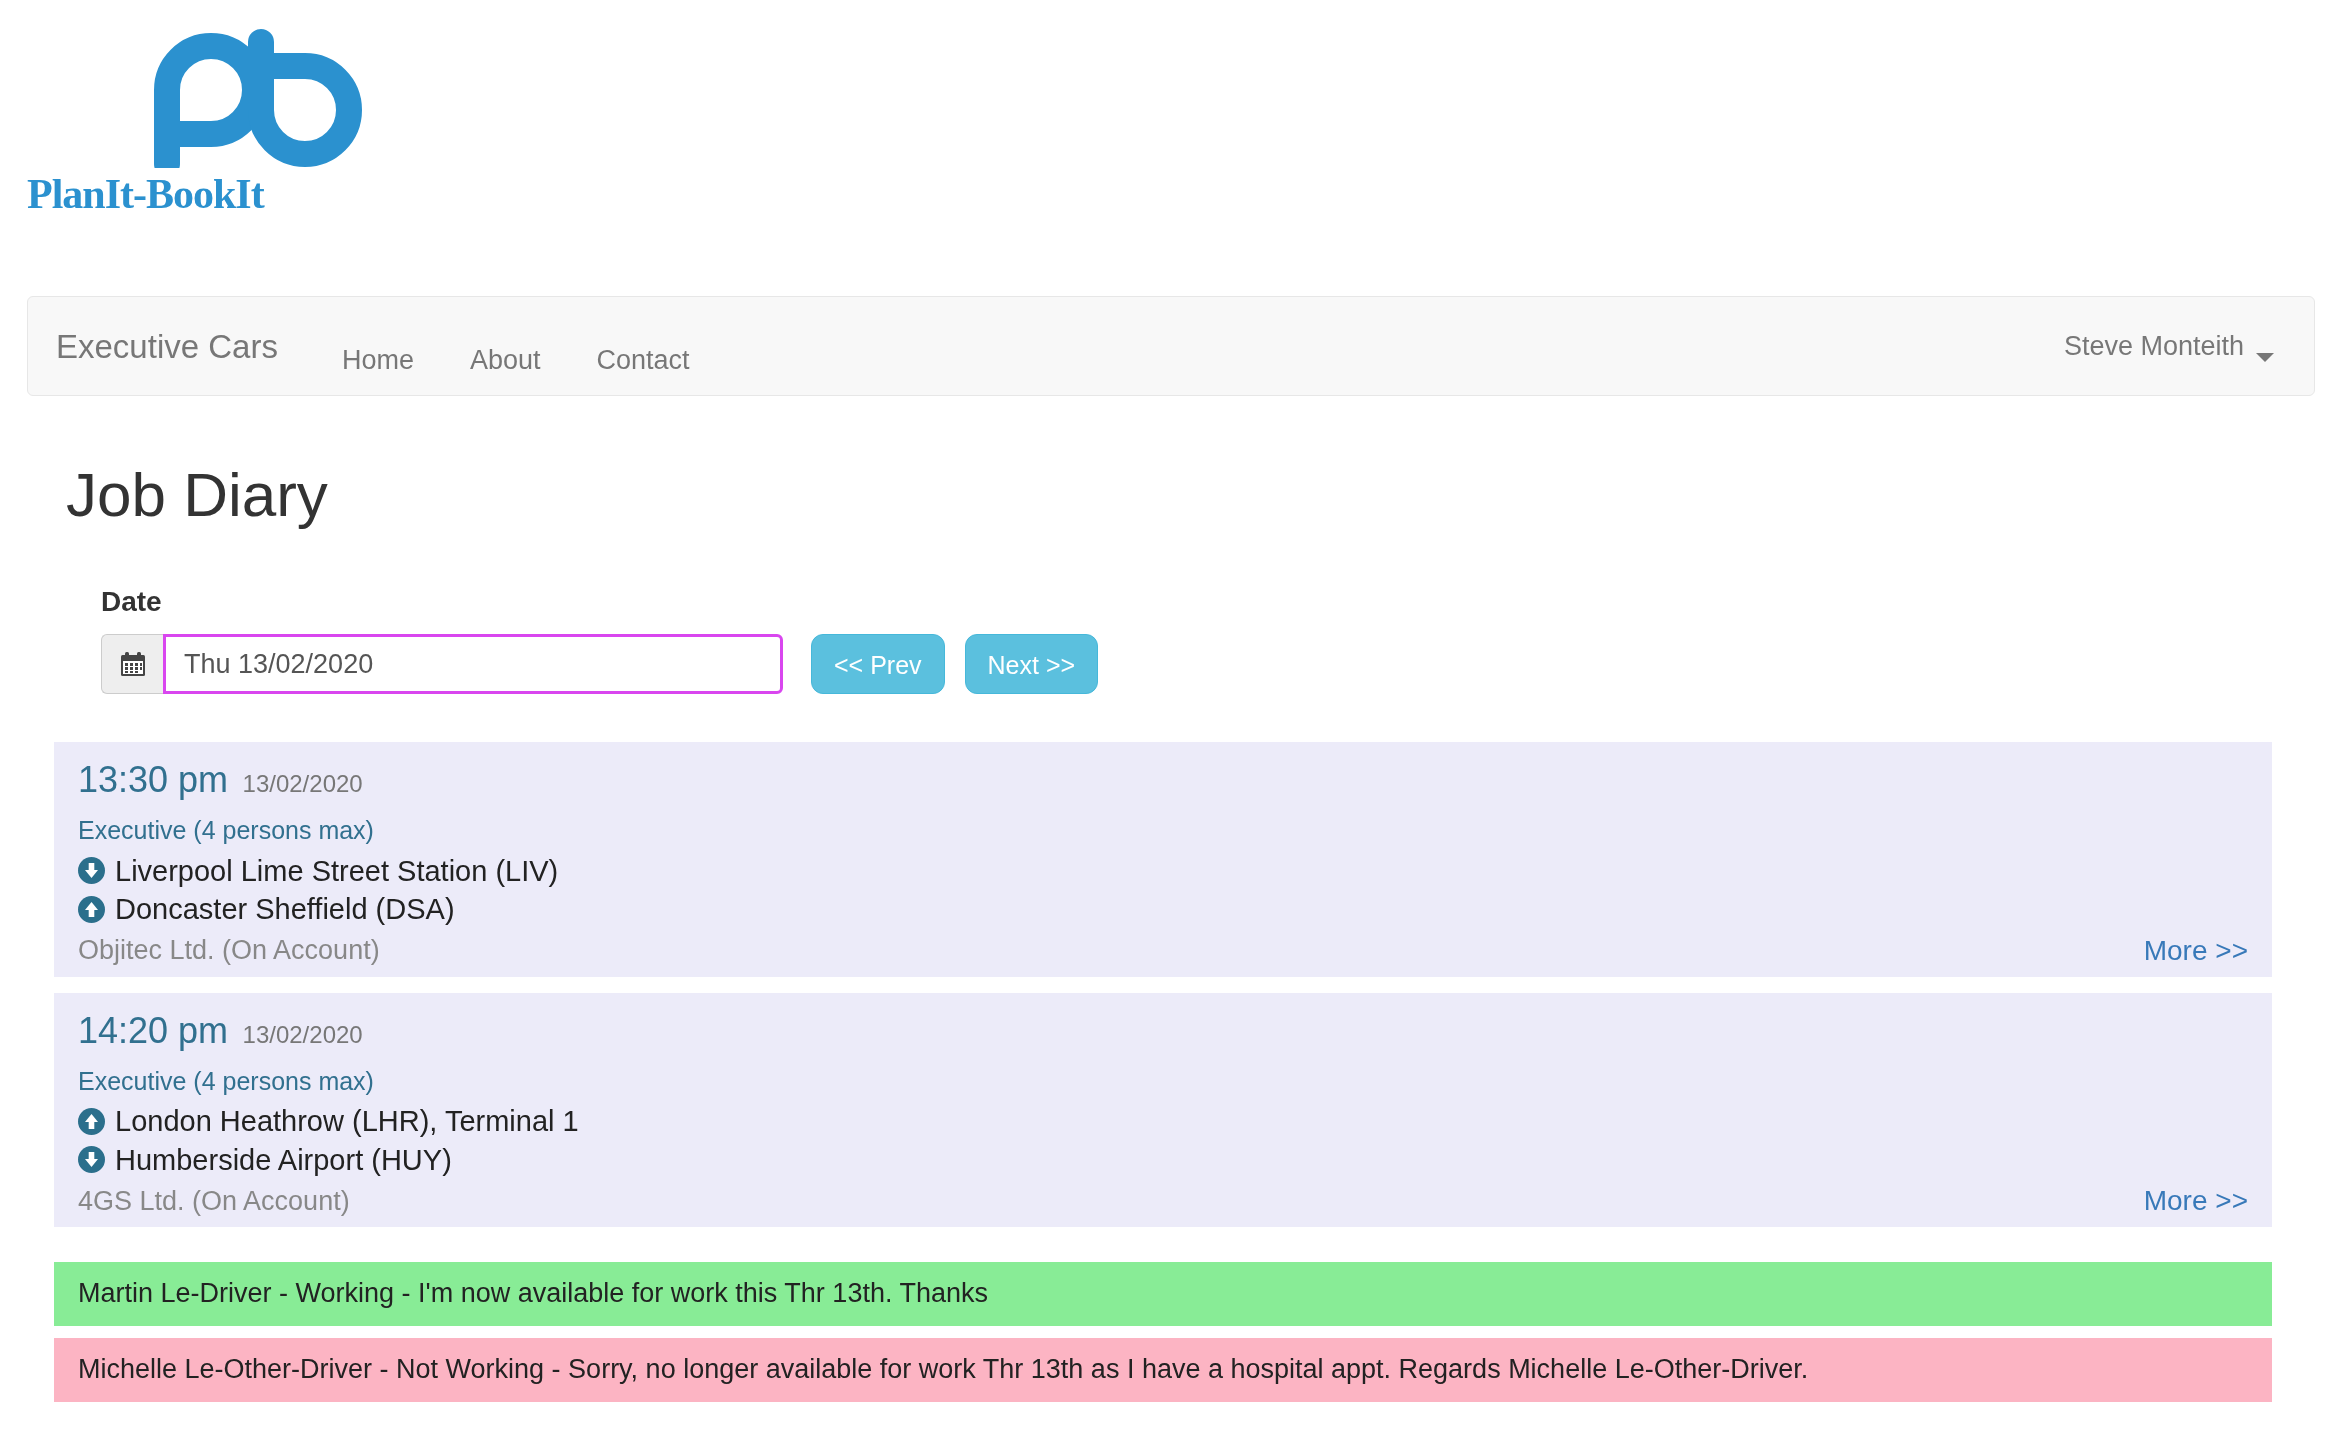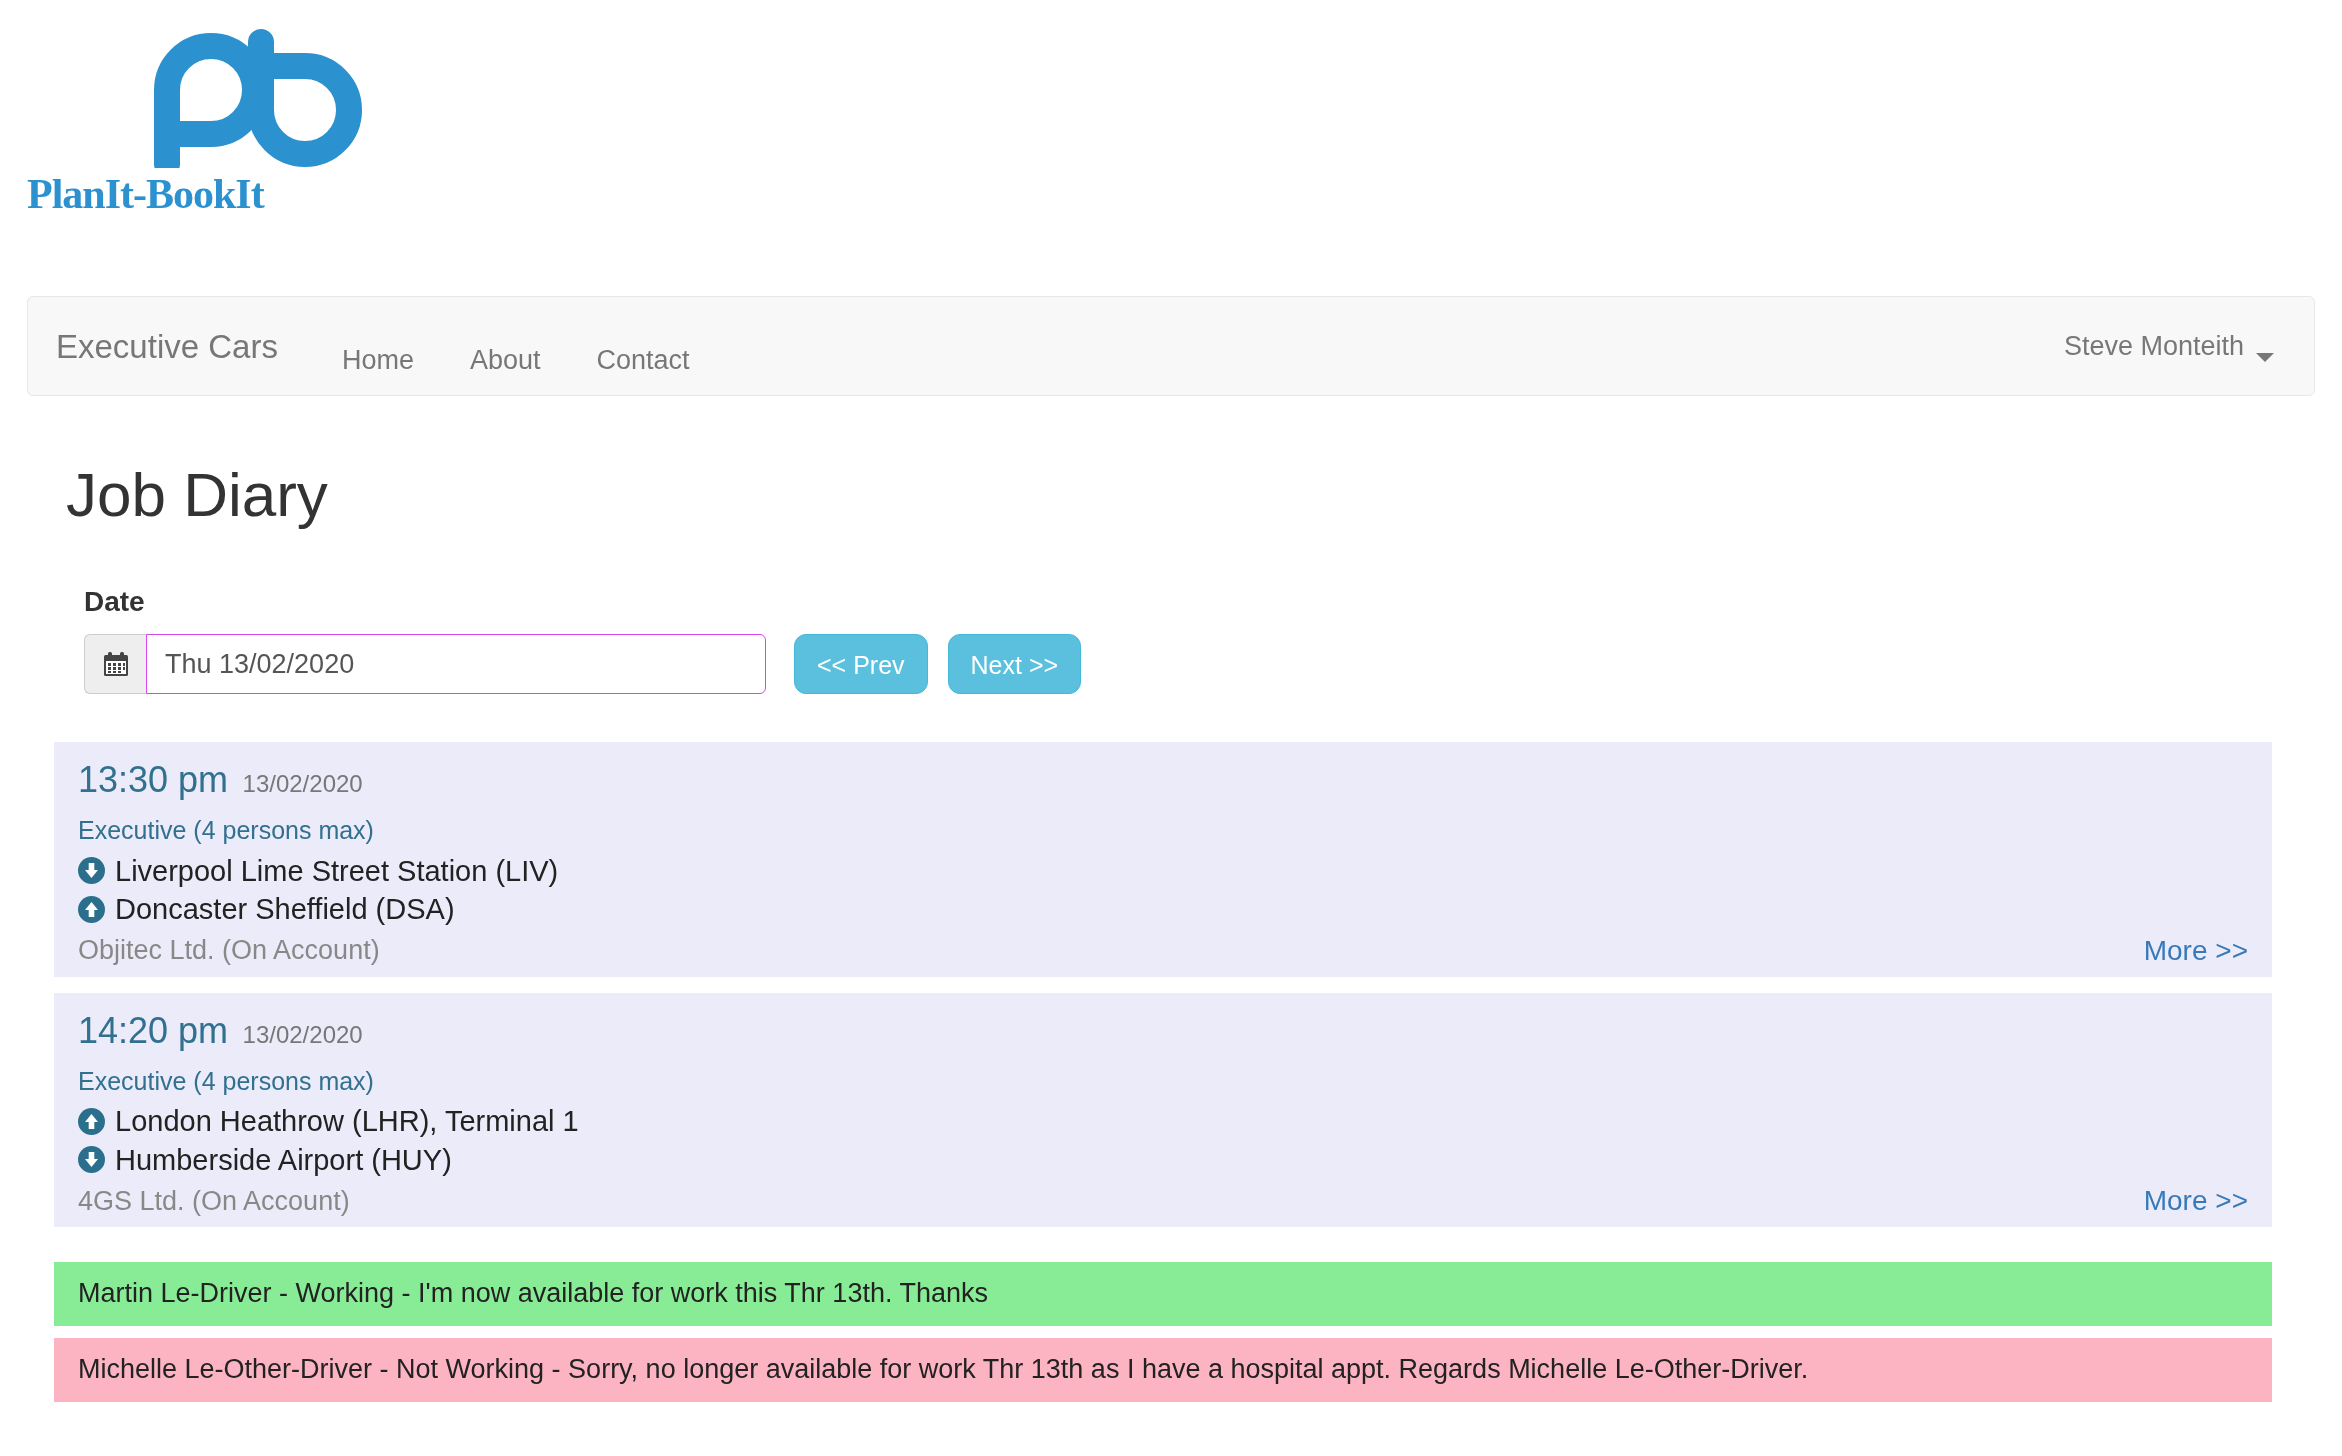--- a/index.html
+++ b/index.html
@@ -115,21 +115,21 @@
     color: #333333;
     font-weight: normal;
     line-height: 1;
     margin: 16px;
     white-space: nowrap;
   }
 
   
   .date-group {
     position: absolute;
-    left: 84px;
+    left: 101px;
     top: 588px;
     width: 1100px;
     height: 120px;
   }
   .date-label {
     font-size: 28px;
     font-weight: bold;
     color: #333333;
     line-height: 1;
     display: block;
@@ -158,21 +158,21 @@
     justify-content: center;
   }
   .cal-icon {
     width: 26px;
     height: 26px;
     position: relative;
   }
   .date-input {
     flex: 1;
     height: 60px;
-    border: 1px solid #d946ef;
+    border: 3px solid #d946ef;
     border-top-right-radius: 6px;
     border-bottom-right-radius: 6px;
     background: #ffffff;
     font-size: 27px;
     color: #555555;
     padding: 0 18px;
     font-family: "Liberation Sans", sans-serif;
     outline: none;
   }
   .nav-btn {

